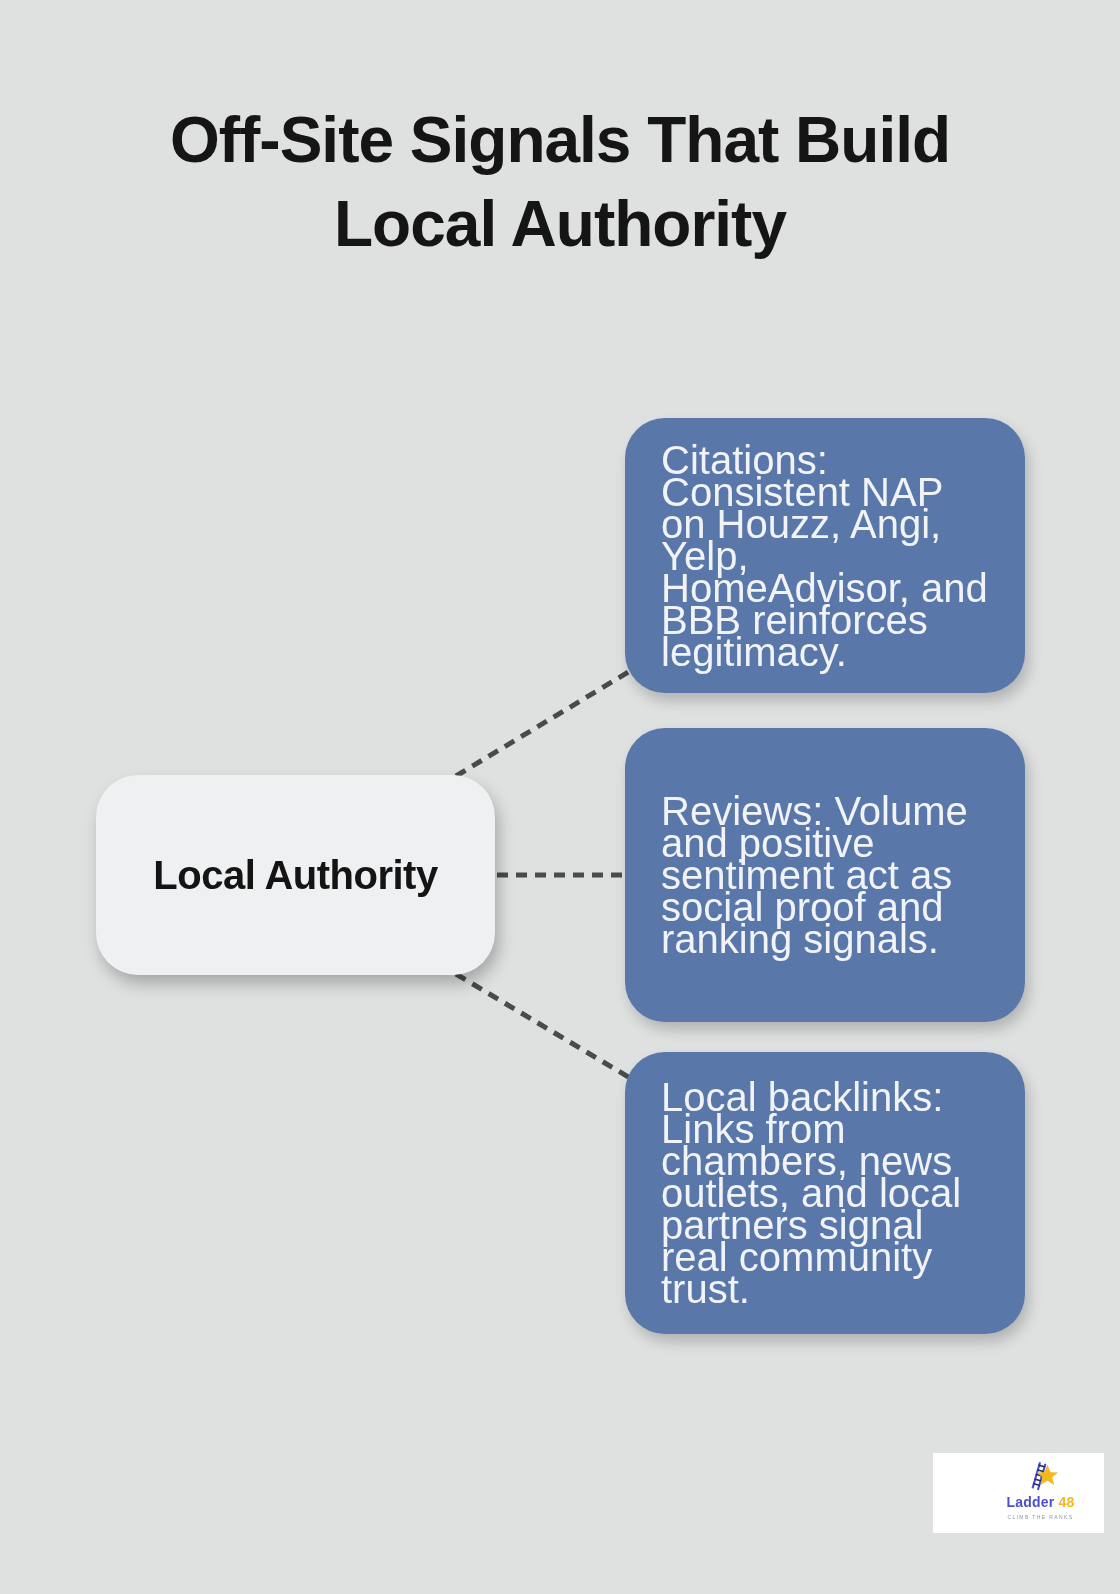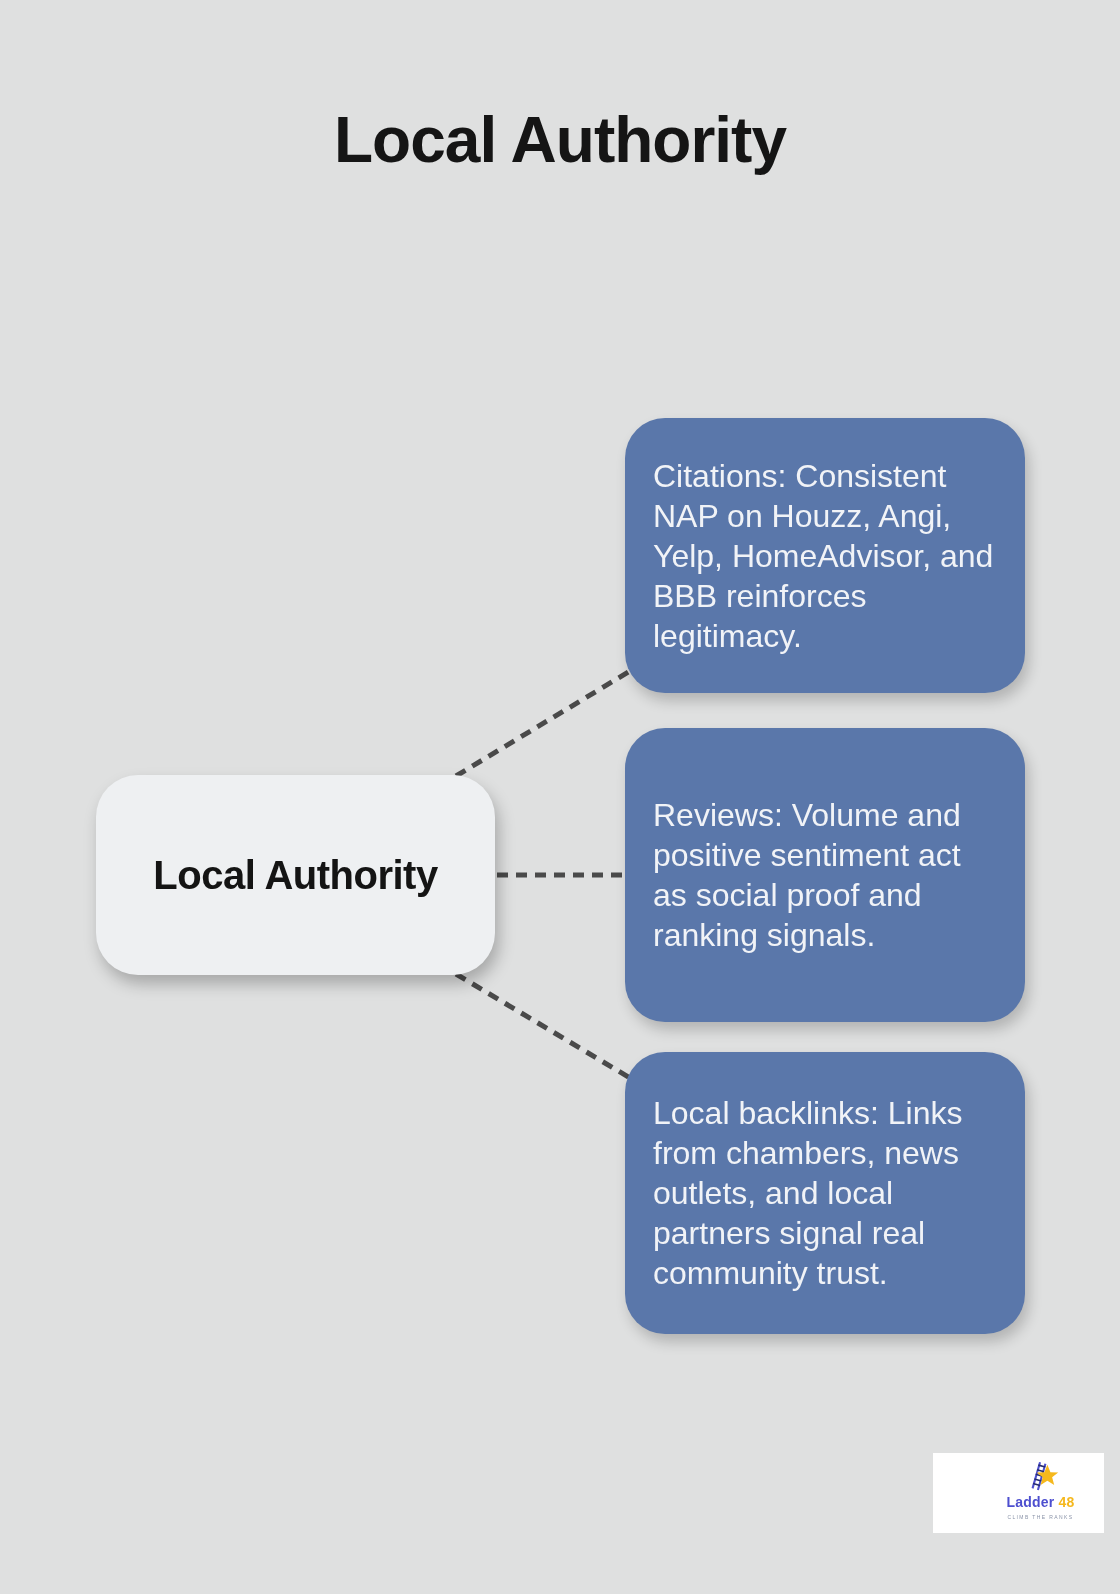--- a/index.html
+++ b/index.html
@@ -57,23 +57,23 @@
     left:625px;
     width:400px;
     background:var(--branch-fill,#5a77aa);
     border-radius:40px;
     box-shadow:4px 8px 14px rgba(0,0,0,0.2);
     display:flex;align-items:center;
     box-sizing:border-box;
     padding:26px 28px;
   }
   .branch p{
-    margin:0;
-    font-size:32px;
-    line-height:40px;
+    margin:8px;
+    font-size:40px;
+    line-height:32px;
     color:var(--branch-text,#f1f3f7);
   }
   .branch.b1{top:418px;height:275px;}
   .branch.b2{top:728px;height:294px;}
   .branch.b3{top:1052px;height:282px;}
   .logo-card{
     position:absolute;
     left:933px;top:1453px;
     width:127px;height:80px;
     background:var(--logo-card,#ffffff);
@@ -99,20 +99,21 @@
     color:var(--logo-tagline,#8a93a8);
     white-space:nowrap;
   }
 </style>
 </head>
 <body>
 
 <div class="canvas">
 
   <h1 class="title">
+    <span>Off-Site Signals That Build</span>
     <span>Local Authority</span>
   </h1>
 
   <svg class="connectors" viewBox="0 0 1120 1594" xmlns="http://www.w3.org/2000/svg">
     <line x1="456" y1="776" x2="630" y2="671"></line>
     <line x1="497" y1="875" x2="623" y2="875"></line>
     <line x1="456" y1="974" x2="630" y2="1078"></line>
   </svg>
 
   <div class="center-node">

